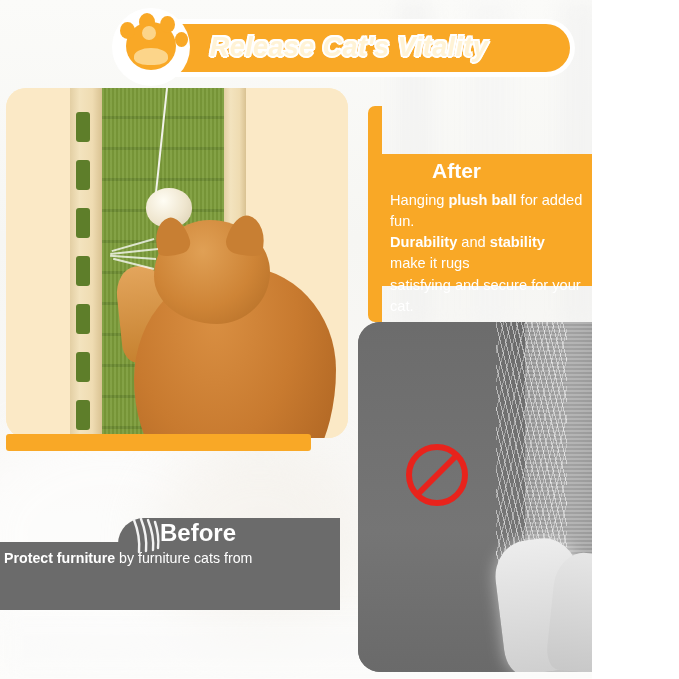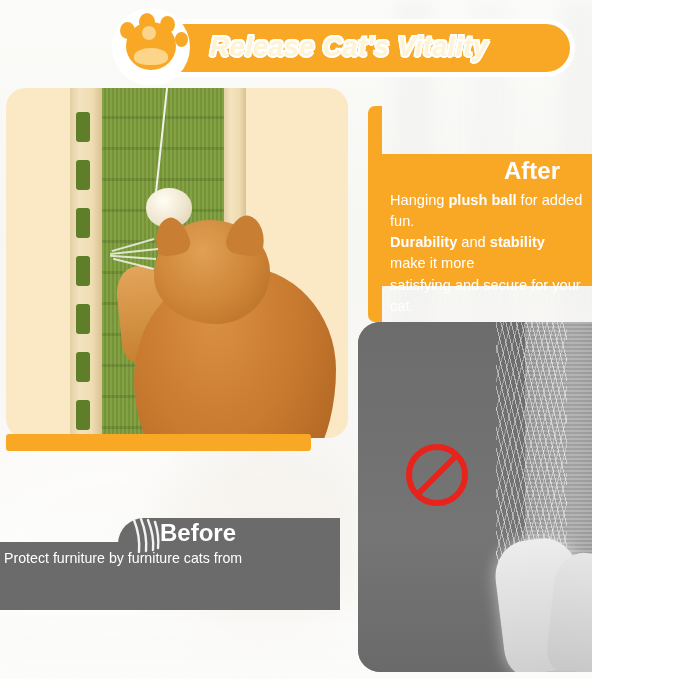--- a/index.html
+++ b/index.html
@@ -134,36 +134,36 @@
   #no-sign{position:absolute;left:403px;top:441px;width:68px;height:68px;z-index:5;}
 
   
   #after-panel{position:absolute;left:368px;top:106px;right:0;height:216px;z-index:5;}
   #after-rail{position:absolute;left:0;top:0;width:14px;height:216px;background:#F9A826;
     border-radius:7px 0 0 7px;}
   #after-band{position:absolute;left:0;top:74px;right:0;height:106px;background:#F9A826;}
   #after-tab{position:absolute;left:0;top:48px;width:250px;height:34px;background:#F9A826;
     border-top-right-radius:26px;}
   #after-title{position:absolute;left:64px;top:48px;width:200px;height:34px;line-height:34px;
-    text-align:center;color:#FFFFFF;font-size:24px;font-weight:bold;z-index:3;}
+    color:#FFFFFF;font-size:21px;font-weight:bold;z-index:3;}
   #after-body{position:absolute;left:22px;top:84px;right:8px;z-index:3;
     color:#FFFFFF;font-size:14.6px;line-height:1.45;}
   #after-body b{font-weight:bold;}
   #cat-silhouette{position:absolute;left:218px;top:20px;width:106px;height:62px;z-index:4;}
 
   
   #before-panel{position:absolute;left:0;top:518px;width:340px;height:92px;z-index:5;}
   #before-band{position:absolute;left:0;top:24px;width:340px;height:68px;background:#6B6B6B;}
   #before-tab{position:absolute;left:118px;top:0px;width:222px;height:30px;background:#6B6B6B;
     border-top-left-radius:26px;}
   #before-title{position:absolute;left:160px;top:-2px;width:180px;height:34px;line-height:34px;
     color:#FFFFFF;font-size:24px;font-weight:bold;z-index:3;}
   #before-body{position:absolute;left:4px;top:30px;width:332px;z-index:3;
     color:#FFFFFF;font-size:14.2px;line-height:1.5;}
-  #before-body b{font-weight:normal;}
+  #before-body b{font-weight:bold;}
   #scratch-icon{position:absolute;left:128px;top:-2px;width:34px;height:38px;z-index:4;}
 </style>
 </head>
 <body>
 
 <div id="stage">
 
   <div class="bg-base"></div>
   <div class="bg-blob" style="left:-40px;top:420px;width:300px;height:230px;background:#ffffff;"></div>
   <div class="bg-blob" style="left:150px;top:440px;width:220px;height:200px;background:#f3efe8;"></div>
@@ -230,21 +230,21 @@
   <div id="after-panel">
     <div id="after-rail"></div>
     <div id="after-band"></div>
     <div id="after-tab"></div>
     <svg id="cat-silhouette" viewBox="0 0 106 62">
       <path fill="#F9A826" d="M95 2 c-2 8 -4 14 -9 20 c-4 5 -10 8 -17 8 l-30 0 c-4 0 -7 -2 -9 -5 l-5 -7 l0 8 c0 1 -1 2 -2 2 l-5 0 l0 -9 l-5 6 l0 -14 c0 -4 3 -7 7 -7 l6 0 l-5 -8 l9 5 l3 -5 l2 8 l25 0 c6 0 11 -3 15 -7 c4 -5 7 -10 8 -16 z M30 30 l0 22 a2 2 0 0 0 4 0 l0 -20 z M46 32 l0 20 a2 2 0 0 0 4 0 l0 -20 z M62 31 l0 21 a2 2 0 0 0 4 0 l0 -21 z M76 28 l0 24 a2 2 0 0 0 4 0 l0 -25 z"></path>
     </svg>
     <div id="after-title">After</div>
     <div id="after-body">
         <div><span>Hanging </span><b>plush ball</b><span> for added fun.</span></div>
-        <div><b>Durability</b><span> and </span><b>stability</b><span> make it more</span></div>
+        <div><b>Durability</b><span> and </span><b>stability</b><span> make it rugs</span></div>
         <div><span>satisfying and secure for your cat.</span></div>
       </div>
   </div>
 
   <div id="before-panel">
     <div id="before-band"></div>
     <div id="before-tab"></div>
     <svg id="scratch-icon" viewBox="0 0 34 38">
       <path d="M6 4 C10 14 12 24 11 36" stroke="#F2F2F2" stroke-width="2.4" fill="none" stroke-linecap="round"></path>
       <path d="M13 3 C17 13 19 23 18 35" stroke="#F2F2F2" stroke-width="2.4" fill="none" stroke-linecap="round"></path>

